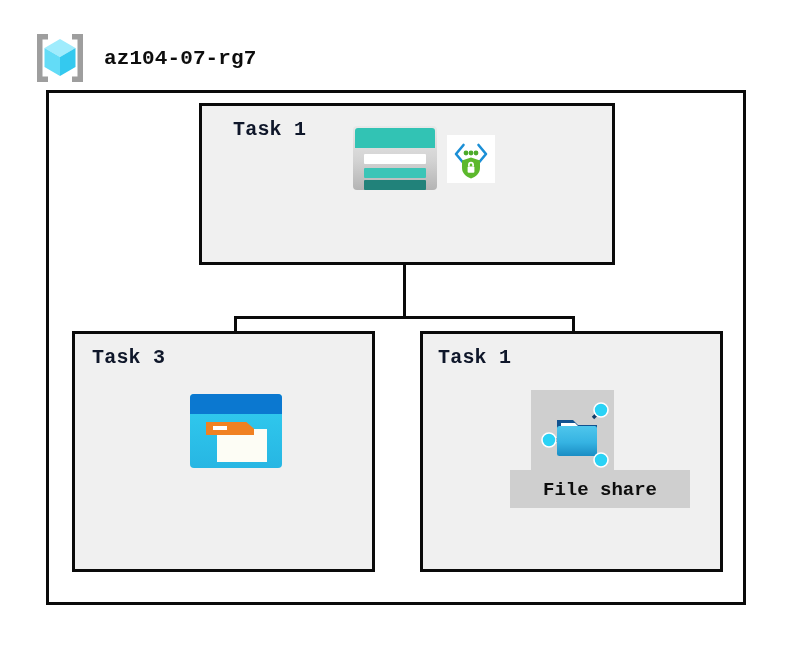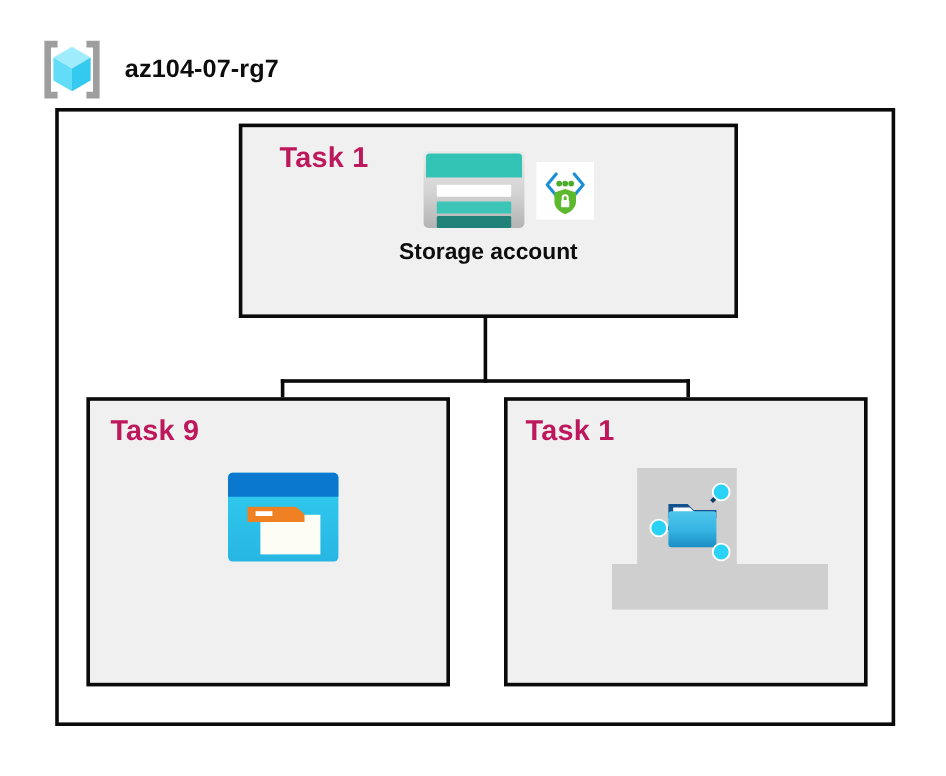--- a/index.html
+++ b/index.html
@@ -3,21 +3,21 @@
 <meta charset="utf-8">
 <style>
   html,body{margin:0;padding:0;}
   body{
     width:788px;height:647px;
     background:#ffffff;
     font-family:"Liberation Sans", sans-serif;
     overflow:hidden;
     position:relative;
   }
-  #stage{position:absolute;left:0;top:0;width:788px;height:647px;}
+  #stage{position:absolute;left:0;top:0;width:788px;height:647px;font-family:Liberation Mono, monospace;}
 
   
   .header{position:absolute;left:30px;top:26px;height:64px;display:flex;align-items:center;gap:14px;}
   .rg-icon{width:60px;height:60px;position:relative;}
   .rg-title{
     font-size:21px;font-weight:bold;color:#0d0d0d;letter-spacing:0.1px;
     white-space:nowrap;
   }
 
   
@@ -28,21 +28,21 @@
 
   
   .task-box{
     position:absolute;background:#f0f0f0;border:3px solid #0a0a0a;box-sizing:border-box;
   }
   #task1-box{left:199px;top:103px;width:416px;height:162px;}
   #task2-box{left:72px;top:331px;width:303px;height:241px;}
   #task3-box{left:420px;top:331px;width:303px;height:241px;}
 
   .task-label{
-    position:absolute;font-size:24px;font-weight:bold;color:#be185d;
+    position:absolute;font-size:20px;font-weight:bold;color:#0f172a;
     white-space:nowrap;letter-spacing:0.2px;
   }
   #task1-box .task-label{left:31px;top:12px;}
   #task2-box .task-label{left:17px;top:12px;}
   #task3-box .task-label{left:15px;top:12px;}
 
   .node-caption{
     position:absolute;font-size:19px;font-weight:bold;color:#0d0d0d;
     white-space:nowrap;text-align:center;
   }
@@ -151,24 +151,23 @@
 
       <path d="M24 22.5 L33 25.5 L33 33 C33 38.5 28.5 41.8 24 43.5
                C19.5 41.8 15 38.5 15 33 L15 25.5 Z" fill="#5cb82c"></path>
 
       <rect x="20.6" y="31.6" width="6.8" height="6.2" rx="1" fill="#ffffff"></rect>
 
       <path d="M21.9 31.6 L21.9 29.8 A2.1 2.1 0 0 1 26.1 29.8 L26.1 31.6" fill="none" stroke="#ffffff" stroke-width="1.7"></path>
     </svg>
   </div>
 
-  <span class="node-caption" style="left:199px;top:200px;width:416px;">Storage account</span>
 
   <div class="task-box" id="task2-box">
-    <span class="task-label">Task 9</span>
+    <span class="task-label">Task 3</span>
   </div>
 
   <div class="blob-icon">
     <div class="blob-body"></div>
     <div class="blob-head"></div>
     <div class="blob-sheet"></div>
     <div class="blob-tab"></div>
     <div class="blob-tab-slot"></div>
   </div>
 
@@ -199,14 +198,15 @@
       <path d="M22 27 L36 27 L41 32 L56 32 L56 36 L22 36 Z" fill="#ffffff"></path>
 
       <rect x="18" y="30" width="40" height="30" rx="2.5" fill="url(#folderGrad)"></rect>
 
       <circle cx="10" cy="44" r="7" fill="#2ad2f5" stroke="#ffffff" stroke-width="1.6"></circle>
       <circle cx="62" cy="14" r="7" fill="#2ad2f5" stroke="#ffffff" stroke-width="1.6"></circle>
       <circle cx="62" cy="64" r="7" fill="#2ad2f5" stroke="#ffffff" stroke-width="1.6"></circle>
     </svg>
   </div>
 
+  <span class="node-caption" style="left:510px;top:479px;width:180px;">File share</span>
 
 </div>
 
 </body></html>

